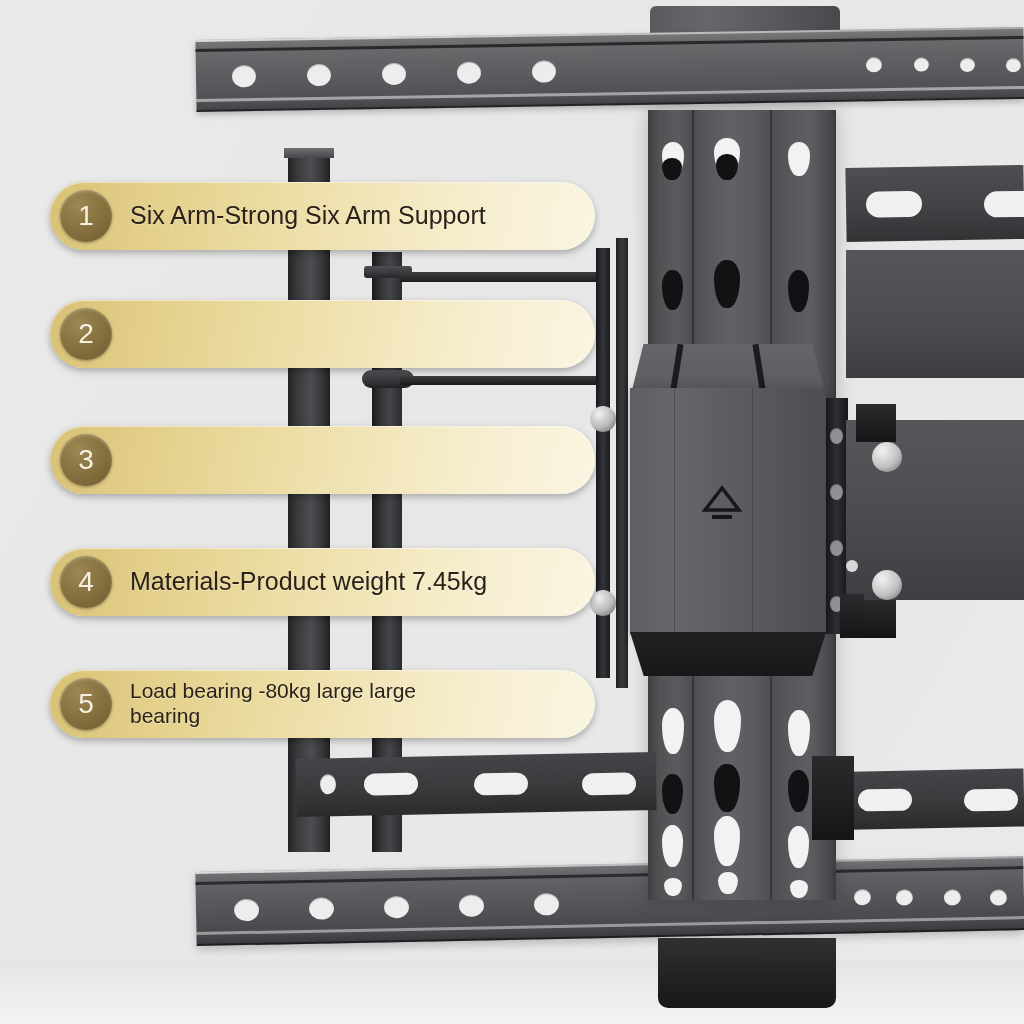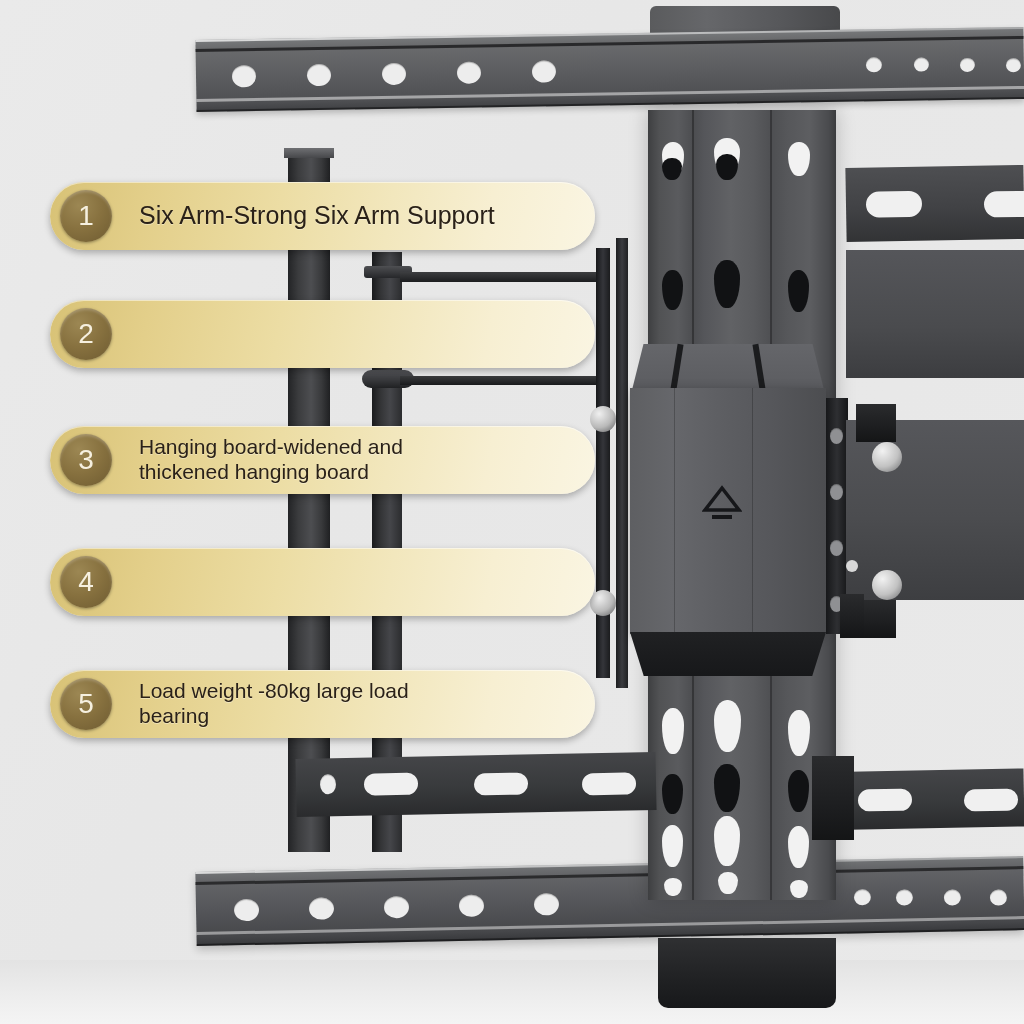--- a/index.html
+++ b/index.html
@@ -117,21 +117,21 @@
                 0 1px 3px rgba(0,0,0,.35);
     color: #f6f0e0;
     font-size: 28px;
     line-height: 52px;
     text-align: center;
     font-weight: 400;
     letter-spacing: 0;
   }
 
   .badge-text {
-    margin-left: 27px;
+    margin-left: 18px;
     color: #2a2118;
     font-size: 21px;
     line-height: 1.18;
     white-space: pre-line;
     text-shadow: 0 1px 0 rgba(255,255,255,.35);
   }
   .badge-text.big { font-size: 25px; }
 
   
   #badge-1 { left: 50px; top: 182px; width: 545px; }
@@ -349,29 +349,28 @@
       <div class="badge-num">1</div>
       <div class="badge-text big">Six Arm-Strong Six Arm Support</div>
     </div>
 
     <div class="badge-row" id="badge-2">
       <div class="badge-num">2</div>
     </div>
 
     <div class="badge-row" id="badge-3">
       <div class="badge-num">3</div>
-      <div class="badge-text">Hanging board-widened and
-thickened hanging board</div>
     </div>
 
     <div class="badge-row" id="badge-4">
       <div class="badge-num">4</div>
+      <div class="badge-text big">Materials-Product weight 7.45kg</div>
     </div>
 
     <div class="badge-row" id="badge-5">
       <div class="badge-num">5</div>
-      <div class="badge-text">Load weight -80kg large load
+      <div class="badge-text">Load bearing -80kg large large
 bearing</div>
     </div>
 
   </div>
 
 </div>
 
 </body></html>

